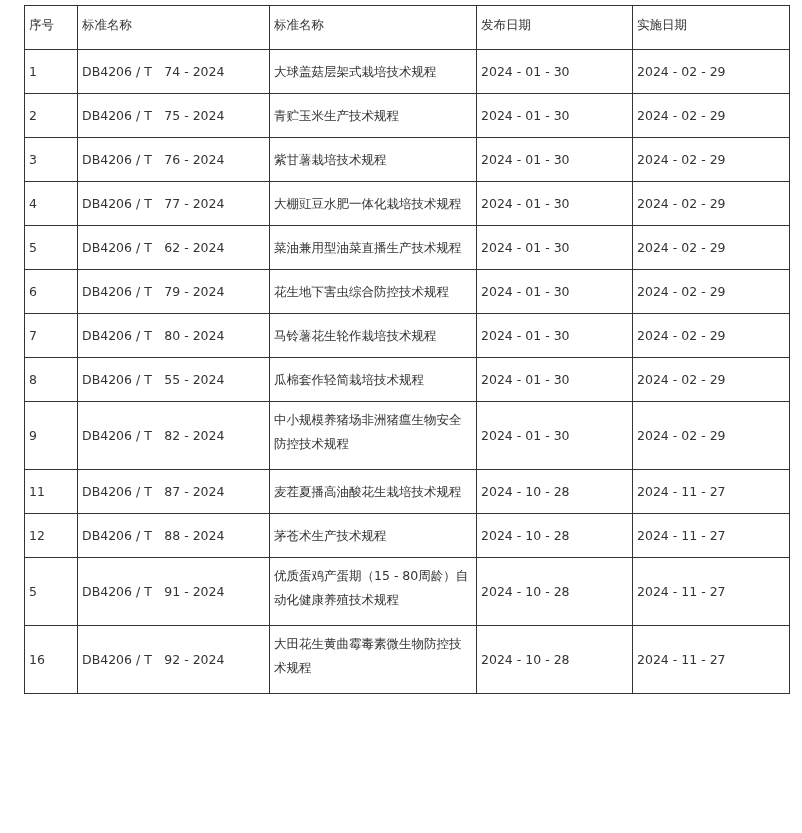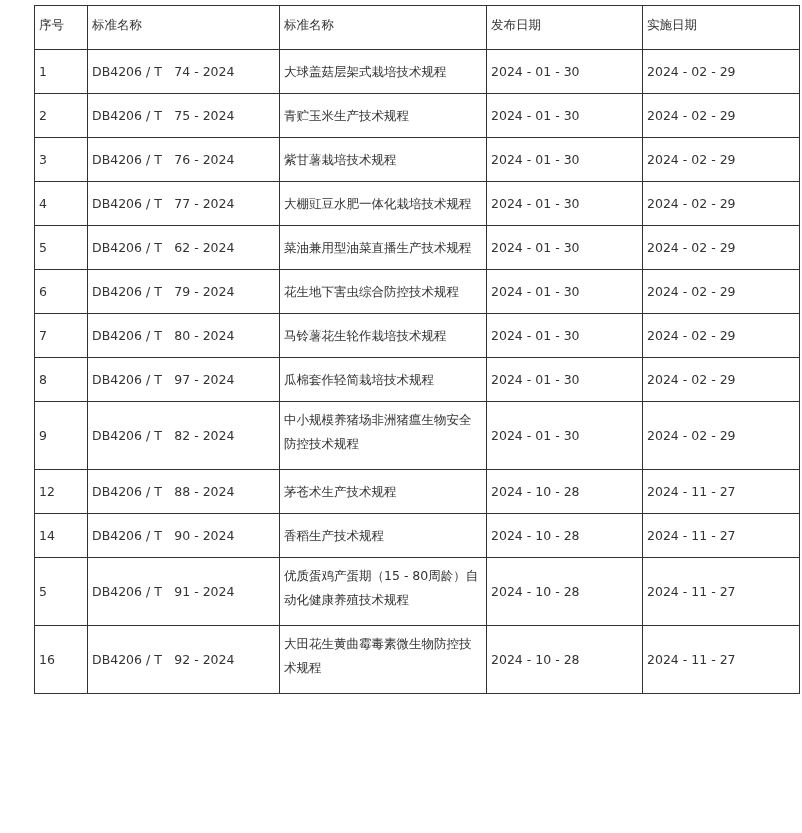--- a/index.html
+++ b/index.html
@@ -1,18 +1,18 @@
 <!DOCTYPE html>
 <html><head>
 <meta charset="utf-8">
 <style>
   html, body { margin: 0; padding: 0; background: #ffffff; }
   body { width: 802px; height: 833px; position: relative; overflow: hidden;
          font-family: "DejaVu Sans", "Liberation Sans", sans-serif; color: #333333; }
-  table.std { position: absolute; left: 34px; top: 5px; border-collapse: collapse;
+  table.std { position: absolute; left: 24px; top: 5px; border-collapse: collapse;
               table-layout: fixed; width: 765px; font-size: 12.5px; }
   table.std td, table.std th { border: 1px solid #333333; padding: 0 4px; text-align: left;
               vertical-align: middle; font-weight: normal; line-height: 24px; word-break: break-all; }
   table.std th { vertical-align: top; padding-top: 7px; height: 36px; }
   col.c1 { width: 53px; } col.c2 { width: 192px; } col.c3 { width: 207px; }
   col.c4 { width: 156px; } col.c5 { width: 157px; }
   tr.r1 td { height: 43px; }
   tr.r2 td { height: 67px; }
   tr.r2 td.multi { vertical-align: top; padding-top: 6px; height: 61px; }
 </style>
@@ -81,43 +81,43 @@
     </tr>
     <tr class="r1">
       <td>7</td>
       <td>DB4206 / T　80 - 2024</td>
       <td>马铃薯花生轮作栽培技术规程</td>
       <td>2024 - 01 - 30</td>
       <td>2024 - 02 - 29</td>
     </tr>
     <tr class="r1">
       <td>8</td>
-      <td>DB4206 / T　97 - 2024</td>
+      <td>DB4206 / T　55 - 2024</td>
       <td>瓜棉套作轻简栽培技术规程</td>
       <td>2024 - 01 - 30</td>
       <td>2024 - 02 - 29</td>
     </tr>
     <tr class="r2">
       <td>9</td>
       <td>DB4206 / T　82 - 2024</td>
       <td class="multi">中小规模养猪场非洲猪瘟生物安全防控技术规程</td>
       <td>2024 - 01 - 30</td>
       <td>2024 - 02 - 29</td>
     </tr>
     <tr class="r1">
-      <td>12</td>
-      <td>DB4206 / T　88 - 2024</td>
-      <td>茅苍术生产技术规程</td>
+      <td>11</td>
+      <td>DB4206 / T　87 - 2024</td>
+      <td>麦茬夏播高油酸花生栽培技术规程</td>
       <td>2024 - 10 - 28</td>
       <td>2024 - 11 - 27</td>
     </tr>
     <tr class="r1">
-      <td>14</td>
-      <td>DB4206 / T　90 - 2024</td>
-      <td>香稻生产技术规程</td>
+      <td>12</td>
+      <td>DB4206 / T　88 - 2024</td>
+      <td>茅苍术生产技术规程</td>
       <td>2024 - 10 - 28</td>
       <td>2024 - 11 - 27</td>
     </tr>
     <tr class="r2">
       <td>5</td>
       <td>DB4206 / T　91 - 2024</td>
       <td class="multi">优质蛋鸡产蛋期（15 - 80周龄）自动化健康养殖技术规程</td>
       <td>2024 - 10 - 28</td>
       <td>2024 - 11 - 27</td>
     </tr>

